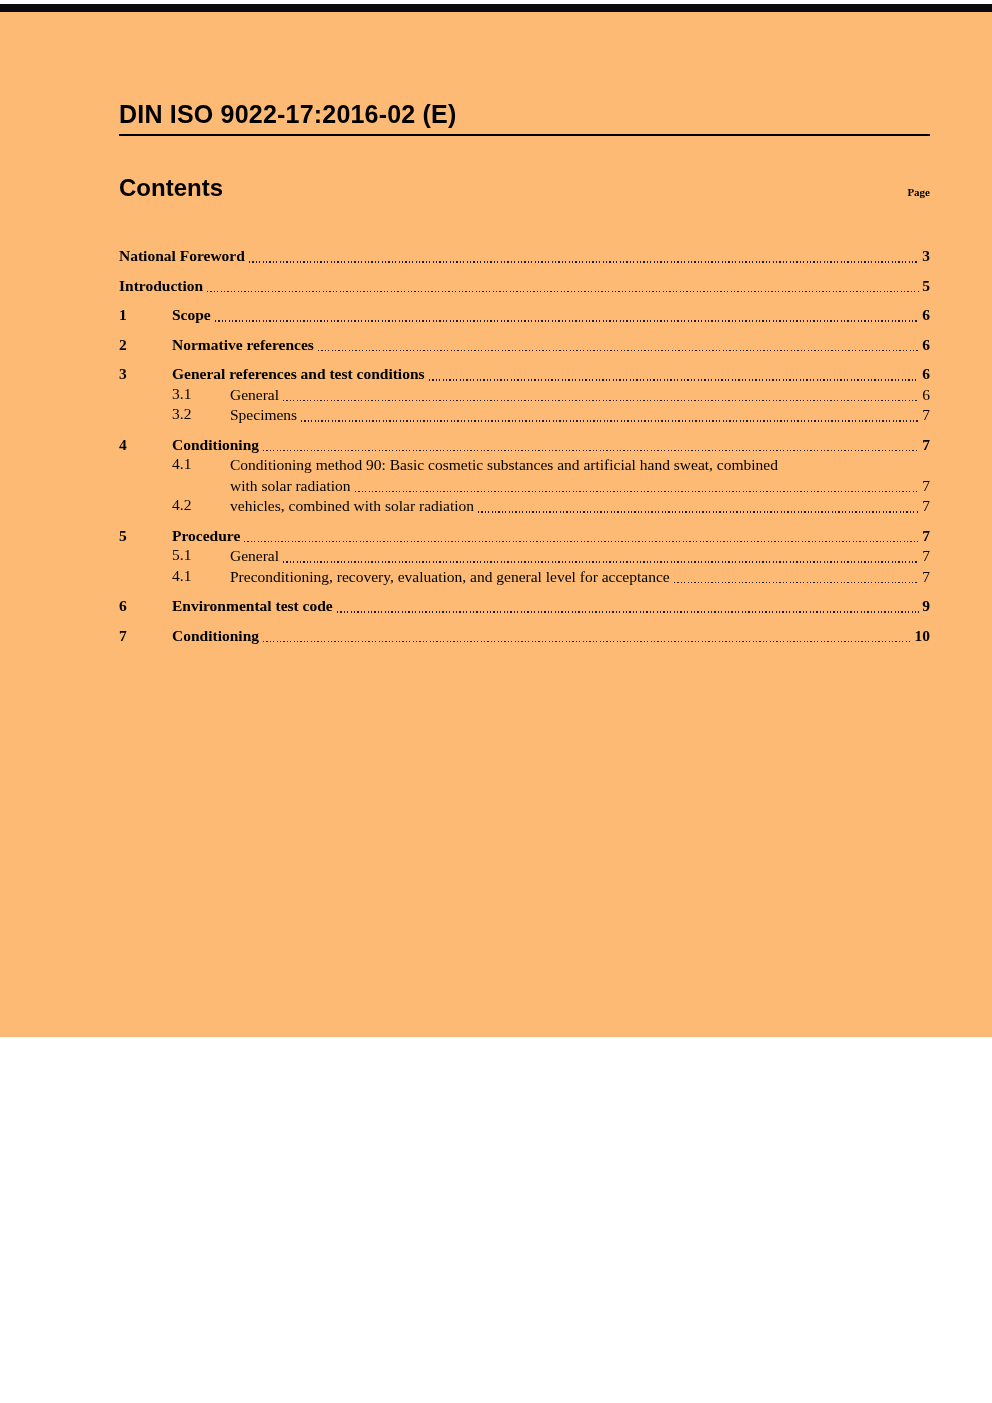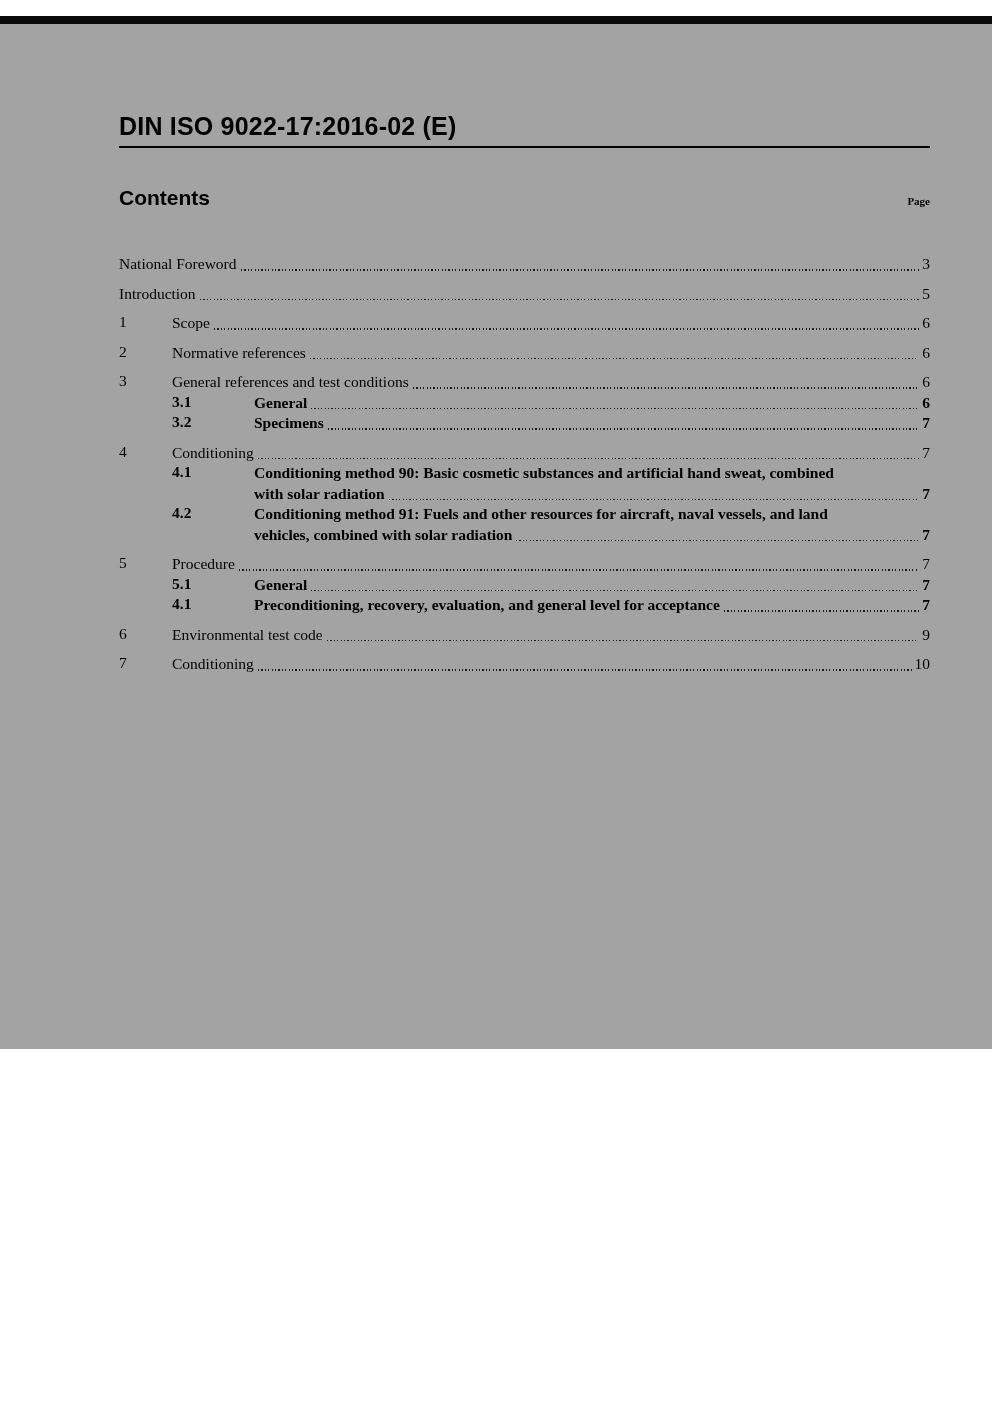--- a/index.html
+++ b/index.html
@@ -3,22 +3,22 @@
 <meta charset="utf-8">
 <style>
   * { margin: 0; padding: 0; box-sizing: border-box; }
   html, body { background: #ffffff; }
   body { font-family: "Liberation Serif", serif; color: #000; }
 
   .sheet {
     position: relative;
     width: 992px;
     height: 1033px;
-    margin: 16px auto;
-    background: #a3a3a3;
+    margin: 4px auto;
+    background: #fdba74;
     overflow: hidden;
   }
 
   .top-edge {
     position: absolute;
     top: 0; left: 0;
     width: 100%;
     height: 8px;
     background: #0a0a0a;
   }
@@ -53,36 +53,36 @@
 
   .contents-head {
     display: flex;
     justify-content: space-between;
     align-items: baseline;
     margin-top: 38px;
   }
   .contents-head h2 {
     font-family: "Liberation Sans", sans-serif;
     font-weight: bold;
-    font-size: 21px;
+    font-size: 24px;
   }
   .page-label {
     font-size: 11px;
     font-weight: bold;
   }
 
   .toc {
     margin-top: 44px;
     font-size: 15.5px;
   }
 
   .row { display: flex; }
-  .row.top, .row.main { font-weight: normal; margin-top: 9px; }
+  .row.top, .row.main { font-weight: bold; margin-top: 9px; align-items: center; }
   .row.top.first { margin-top: 0; }
-  .row.sub { font-weight: bold; padding-left: 53px; margin-top: 0; gap: 24px; }
+  .row.sub { font-weight: normal; padding-left: 53px; margin-top: 0; }
 
   .row .num { flex: none; width: 53px; }
   .row.sub .num { width: 58px; }
 
   .row .body { flex: 1 1 auto; min-width: 0; }
 
   .line {
     display: flex;
     align-items: baseline;
     line-height: 20.5px;
@@ -224,23 +224,20 @@
             <span class="leader"></span>
             <span class="pg">7</span>
           </div>
         </div>
       </div>
 
       <div class="row sub">
         <span class="num">4.2</span>
         <div class="body">
           <div class="line">
-            <span class="txt">Conditioning method 91: Fuels and other resources for aircraft, naval vessels, and land</span>
-          </div>
-          <div class="line">
             <span class="txt">vehicles, combined with solar radiation</span>
             <span class="leader"></span>
             <span class="pg">7</span>
           </div>
         </div>
       </div>
 
       <div class="row main">
         <span class="num">5</span>
         <div class="body">

